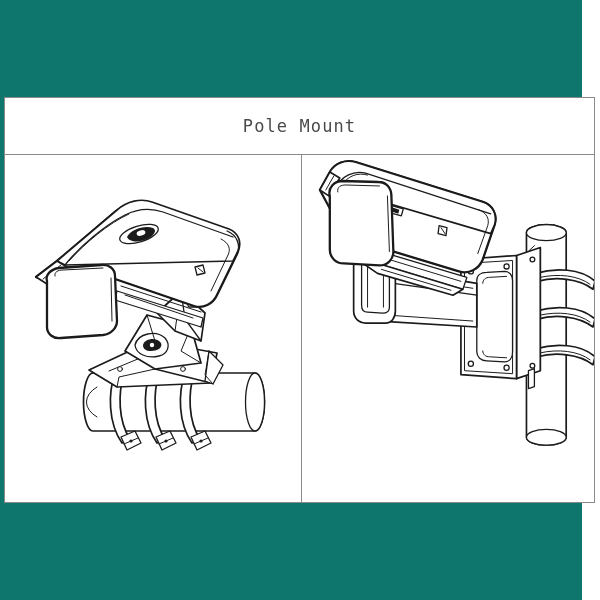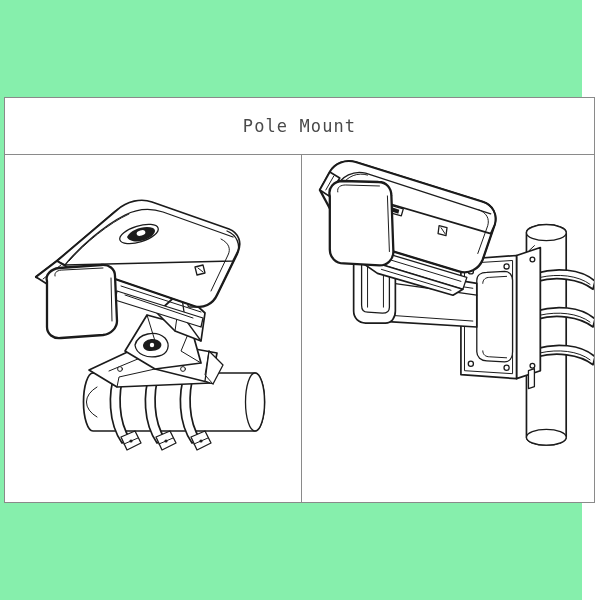--- a/index.html
+++ b/index.html
@@ -11,21 +11,21 @@
     height: 600px;
     overflow: hidden;
   }
   body {
     font-family: "DejaVu Sans Mono", "Liberation Mono", monospace;
   }
   #root {
     position: relative;
     width: 582px;
     height: 600px;
-    background: #86efac;
+    background: #0f766e;
   }
   .diagram-frame {
     position: absolute;
     left: 4px;
     top: 97px;
     width: 591px;
     height: 406px;
     box-sizing: border-box;
     border: 1px solid #8a8a8a;
     background: #ffffff;

